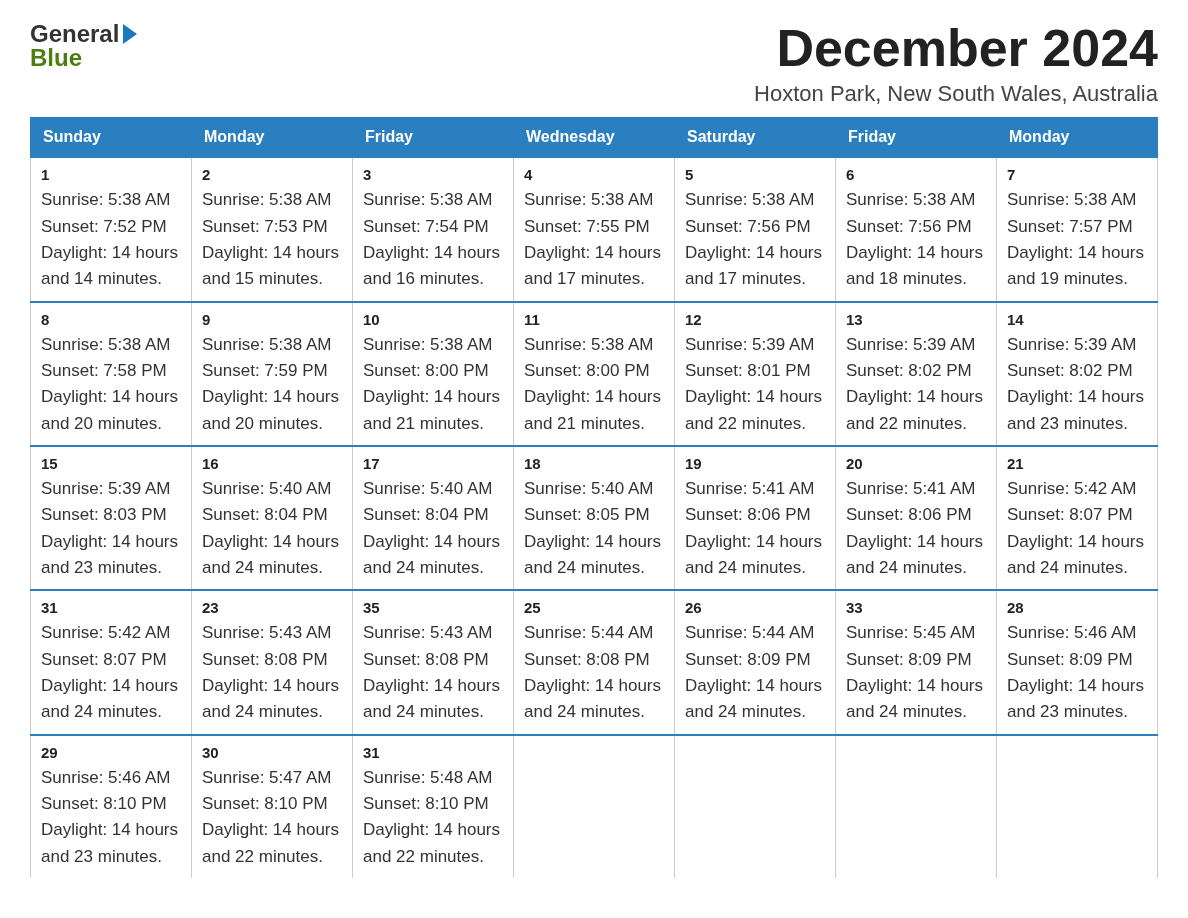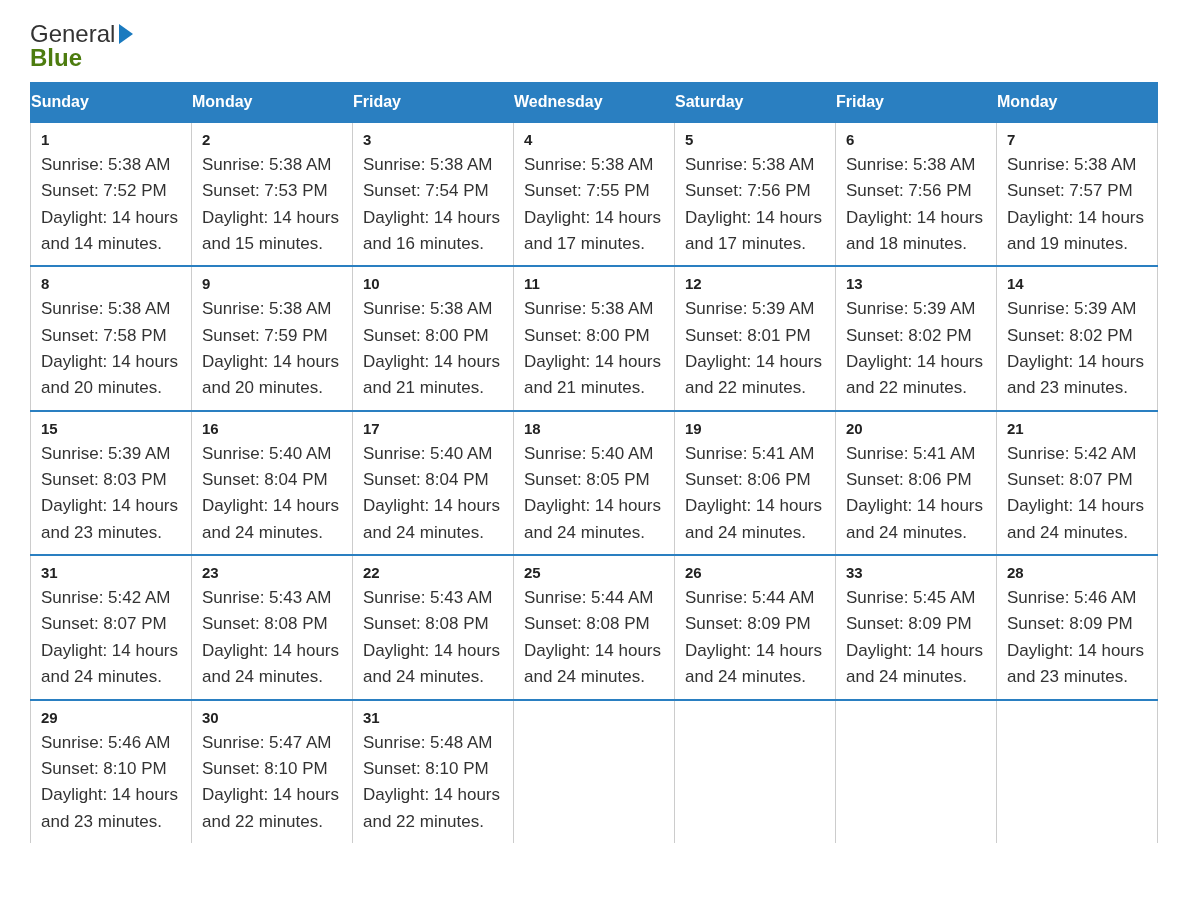--- a/index.html
+++ b/index.html
@@ -37,21 +37,21 @@
     .calendar-table {
       width: 100%;
       border-collapse: collapse;
       margin-top: 10px;
     }
     .calendar-table th {
       background-color: #2a7fc1;
       color: #fff;
       font-size: 16px;
       font-weight: bold;
-      padding: 10px 0;
+      padding: 10px 12px;
       text-align: left;
       border: 1px solid #2a7fc1;
     }
     .calendar-table td {
       border: 1px solid #aac8e0;
       vertical-align: top;
       padding: 8px 10px;
       width: calc(100%/7);
       min-height: 100px;
     }
@@ -81,28 +81,30 @@
     .calendar-table tbody tr:not(:first-child) td {
       border-top: 2px solid #2a7fc1;
     }
   </style>
 </head>
 <body>
 
 <div class="header-row">
   <div class="logo-area">
     <div>
-      <div style="font-size:24px; font-weight:normal; color:#333; display:flex; align-items:center; gap:2px;">
+      <div style="font-size:24px; font-weight:bold; color:#333; display:flex; align-items:center; gap:2px;">
         <span>General</span>
         <span style="display:inline-block; width:0; height:0; border-top: 10px solid transparent; border-bottom: 10px solid transparent; border-left: 14px solid #1a7abf; margin: 0 2px;"></span>
       </div>
       <div style="font-size:24px; font-weight:bold; color:#4d7c0f; margin-top:-4px;">Blue</div>
     </div>
   </div>
   <div class="title-area">
+    <div class="month-title">December 2024</div>
+    <div class="location-title">Hoxton Park, New South Wales, Australia</div>
   </div>
 </div>
 
 <table class="calendar-table">
   <thead>
     <tr>
     <th>Sunday</th>
         <th>Monday</th>
         <th>Friday</th>
         <th>Wednesday</th>
@@ -320,21 +322,21 @@
         <td>
         <div class="day-number">23</div>
         <div class="day-info">
           Sunrise: 5:43 AM<br>
           Sunset: 8:08 PM<br>
           Daylight: 14 hours<br>
           and 24 minutes.
         </div>
       </td>
         <td>
-        <div class="day-number">22</div>
+        <div class="day-number">35</div>
         <div class="day-info">
           Sunrise: 5:43 AM<br>
           Sunset: 8:08 PM<br>
           Daylight: 14 hours<br>
           and 24 minutes.
         </div>
       </td>
         <td>
         <div class="day-number">25</div>
         <div class="day-info">

